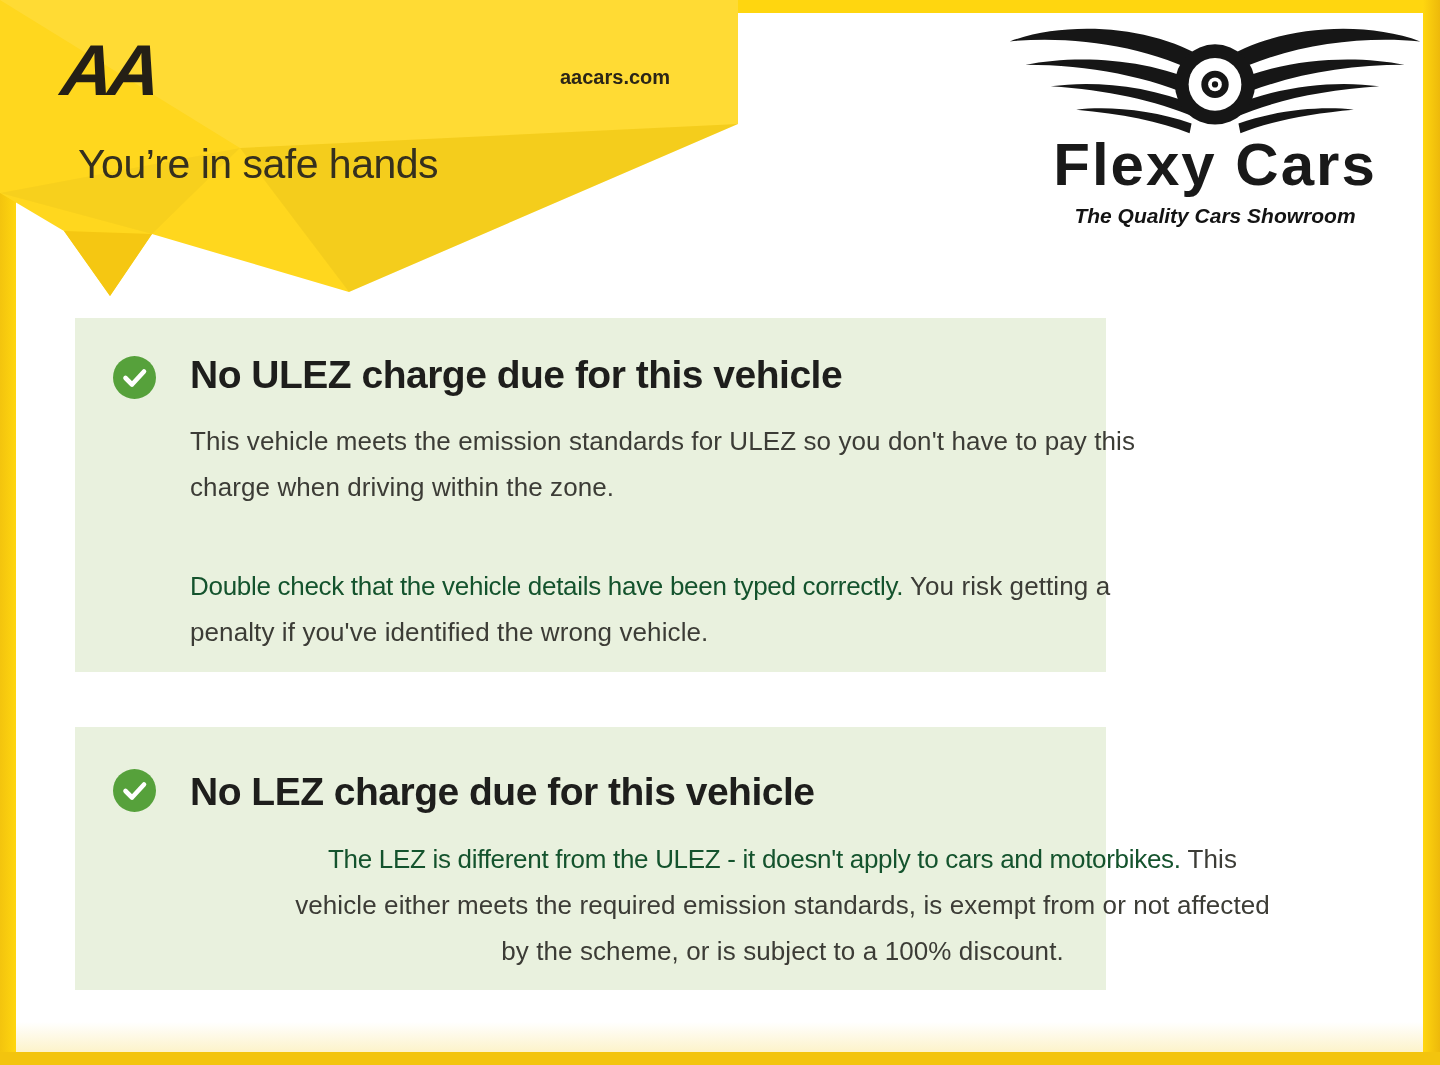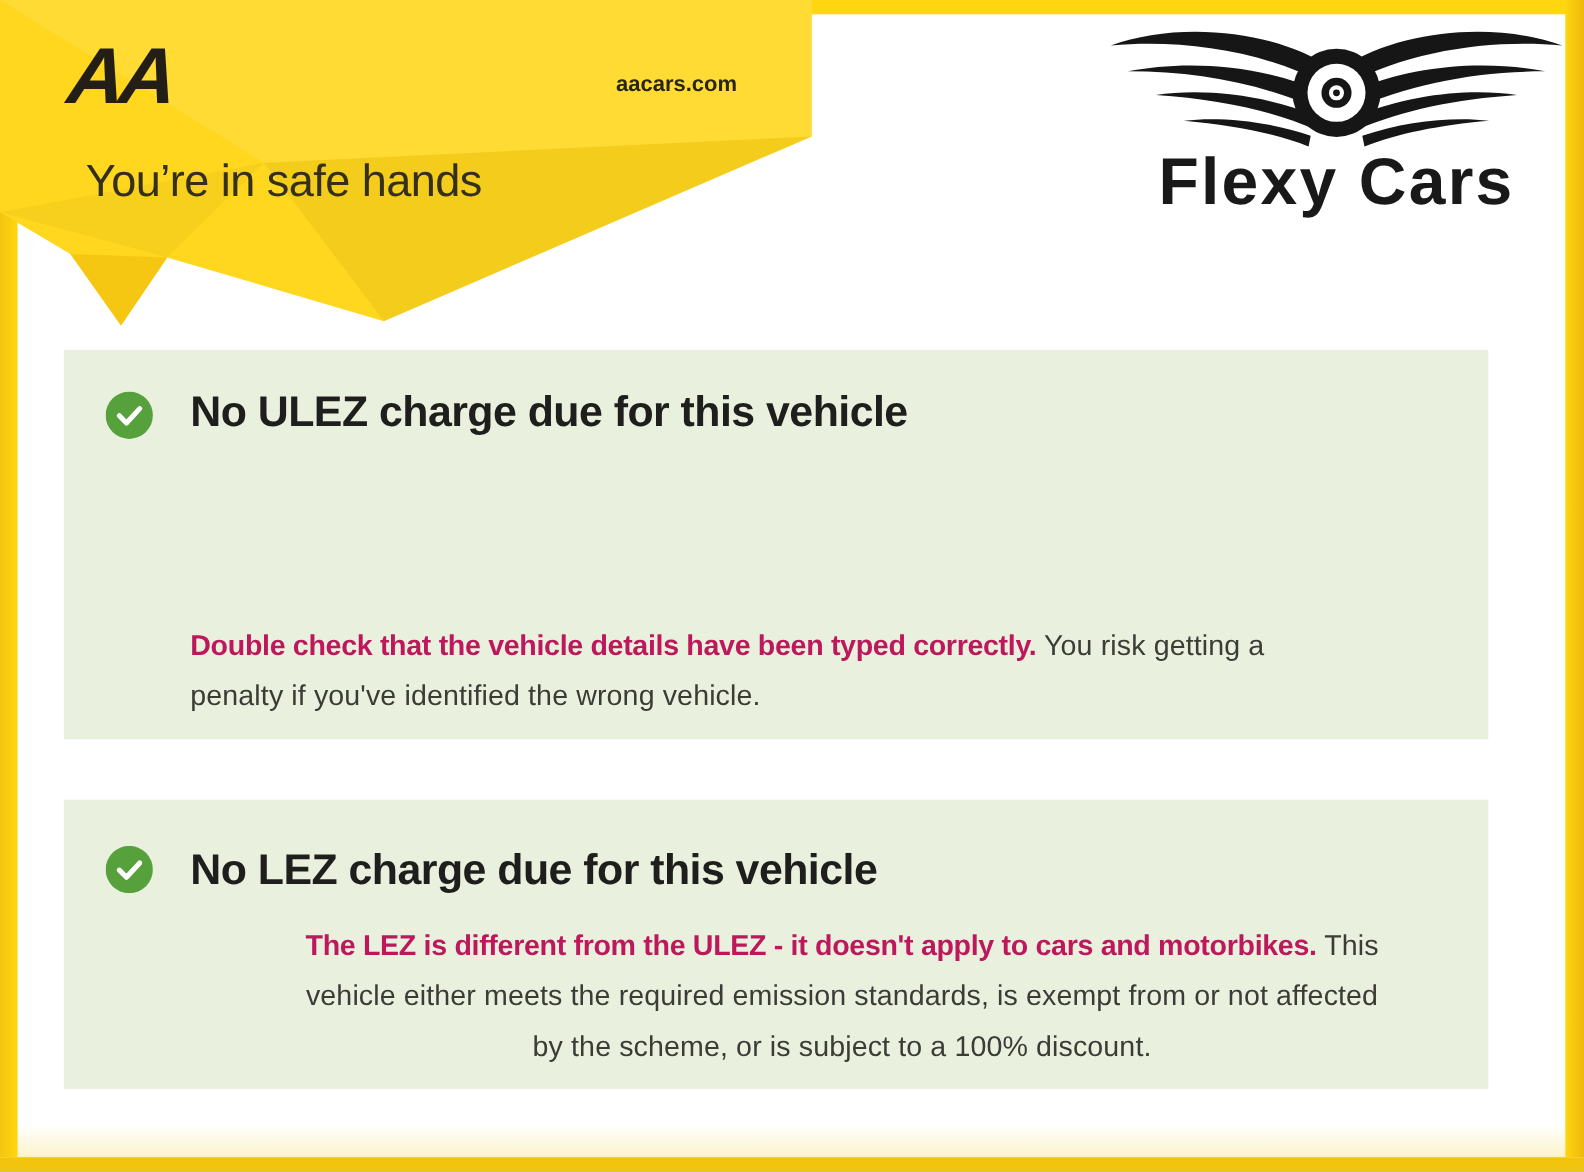--- a/index.html
+++ b/index.html
@@ -38,21 +38,21 @@
   .wings-svg circle.w{fill:#ffffff;}
   .dealer-name{
     position:absolute;left:25px;top:118px;width:400px;text-align:center;
     font-size:60px;font-weight:700;letter-spacing:2px;color:#191919;line-height:1.1;
   }
   .dealer-tagline{
     position:absolute;left:25px;top:190px;width:400px;text-align:center;
     font-size:21px;font-weight:700;font-style:italic;color:#131313;
   }
   
-  .panel{position:absolute;left:58px;width:1295px;background:var(--panel-green,#E9F1DE);}
+  .panel{position:absolute;left:75px;width:1031px;background:var(--panel-green,#E9F1DE);}
   .panel-ulez{top:318px;height:354px;}
   .panel-lez{top:727px;height:263px;padding-left:16px;}
   .check-badge{position:absolute;left:38px;width:43px;height:43px;}
   .panel-ulez .check-badge{top:38px;}
   .panel-lez .check-badge{top:42px;}
   .check-badge circle{fill:var(--check-green,#56A13B);}
   .check-badge path{fill:none;stroke:#ffffff;stroke-width:4.6;stroke-linecap:round;stroke-linejoin:round;}
   .panel h2{
     position:absolute;left:115px;margin:0;font-size:39px;font-weight:700;
     letter-spacing:-0.5px;color:var(--heading-text,#1E1E1C);line-height:1.1;
@@ -60,21 +60,21 @@
   .panel-ulez h2{top:36px;}
   .panel-lez h2{top:44px;}
   .panel .body{
     position:absolute;left:115px;margin:0;width:1185px;
     font-size:26px;color:var(--body-text,#3C3C36);line-height:46px;
     white-space:pre-line;letter-spacing:0.1px;
   }
   .panel-ulez .para-1{top:100px;}
   .panel-ulez .para-2{top:245px;}
   .panel-lez .para-1{top:109px;text-align:center;}
-  .panel .body strong{color:#be185d;font-weight:700;letter-spacing:-0.3px;}
+  .panel .body strong{color:#14532d;font-weight:400;letter-spacing:-0.3px;}
   .panel .body .rest{white-space:pre-line;}
 </style>
 </head>
 <body>
 
 <div class="frame">
 
   <div class="border-top"></div>
   <div class="bottom-fade"></div>
   <div class="border-left"></div>
@@ -109,28 +109,31 @@
       </g>
       <g>
         <circle class="k" cx="220" cy="70" r="41"></circle>
         <circle class="w" cx="220" cy="70" r="27"></circle>
         <circle class="k" cx="220" cy="70" r="14"></circle>
         <circle class="w" cx="220" cy="70" r="7"></circle>
         <circle class="k" cx="220" cy="70" r="3.2"></circle>
       </g>
     </svg>
     <div class="dealer-name">Flexy Cars</div>
+    <div class="dealer-tagline">The Quality Cars Showroom</div>
   </div>
 
   <section class="panel panel-ulez">
     <svg class="check-badge" viewBox="0 0 43 43">
       <circle cx="21.5" cy="21.5" r="21.5"></circle>
       <path d="M12.5,22 L19,28.5 L31,15.5"></path>
     </svg>
     <h2>No ULEZ charge due for this vehicle</h2>
+    <p class="body para-1">This vehicle meets the emission standards for ULEZ so you don't have to pay this
+charge when driving within the zone.</p>
     <p class="body para-2"><strong>Double check that the vehicle details have been typed correctly.</strong><span class="rest"> You risk getting a
 penalty if you've identified the wrong vehicle.</span></p>
   </section>
 
   <section class="panel panel-lez">
     <svg class="check-badge" viewBox="0 0 43 43">
       <circle cx="21.5" cy="21.5" r="21.5"></circle>
       <path d="M12.5,22 L19,28.5 L31,15.5"></path>
     </svg>
     <h2>No LEZ charge due for this vehicle</h2>

